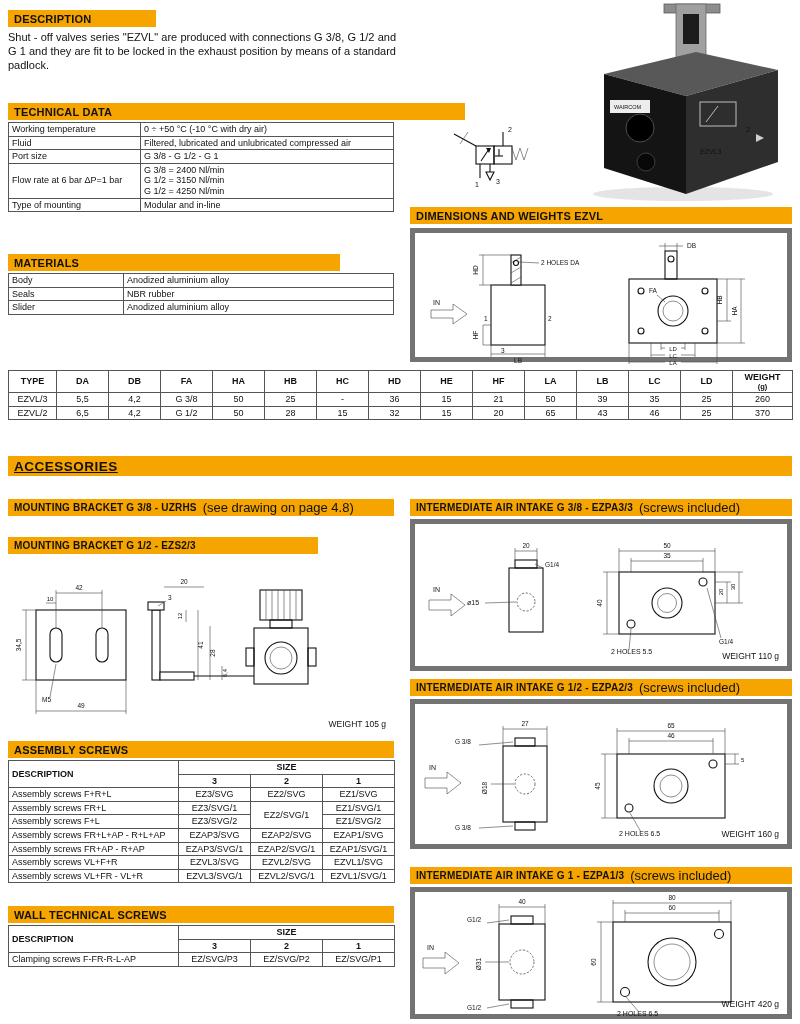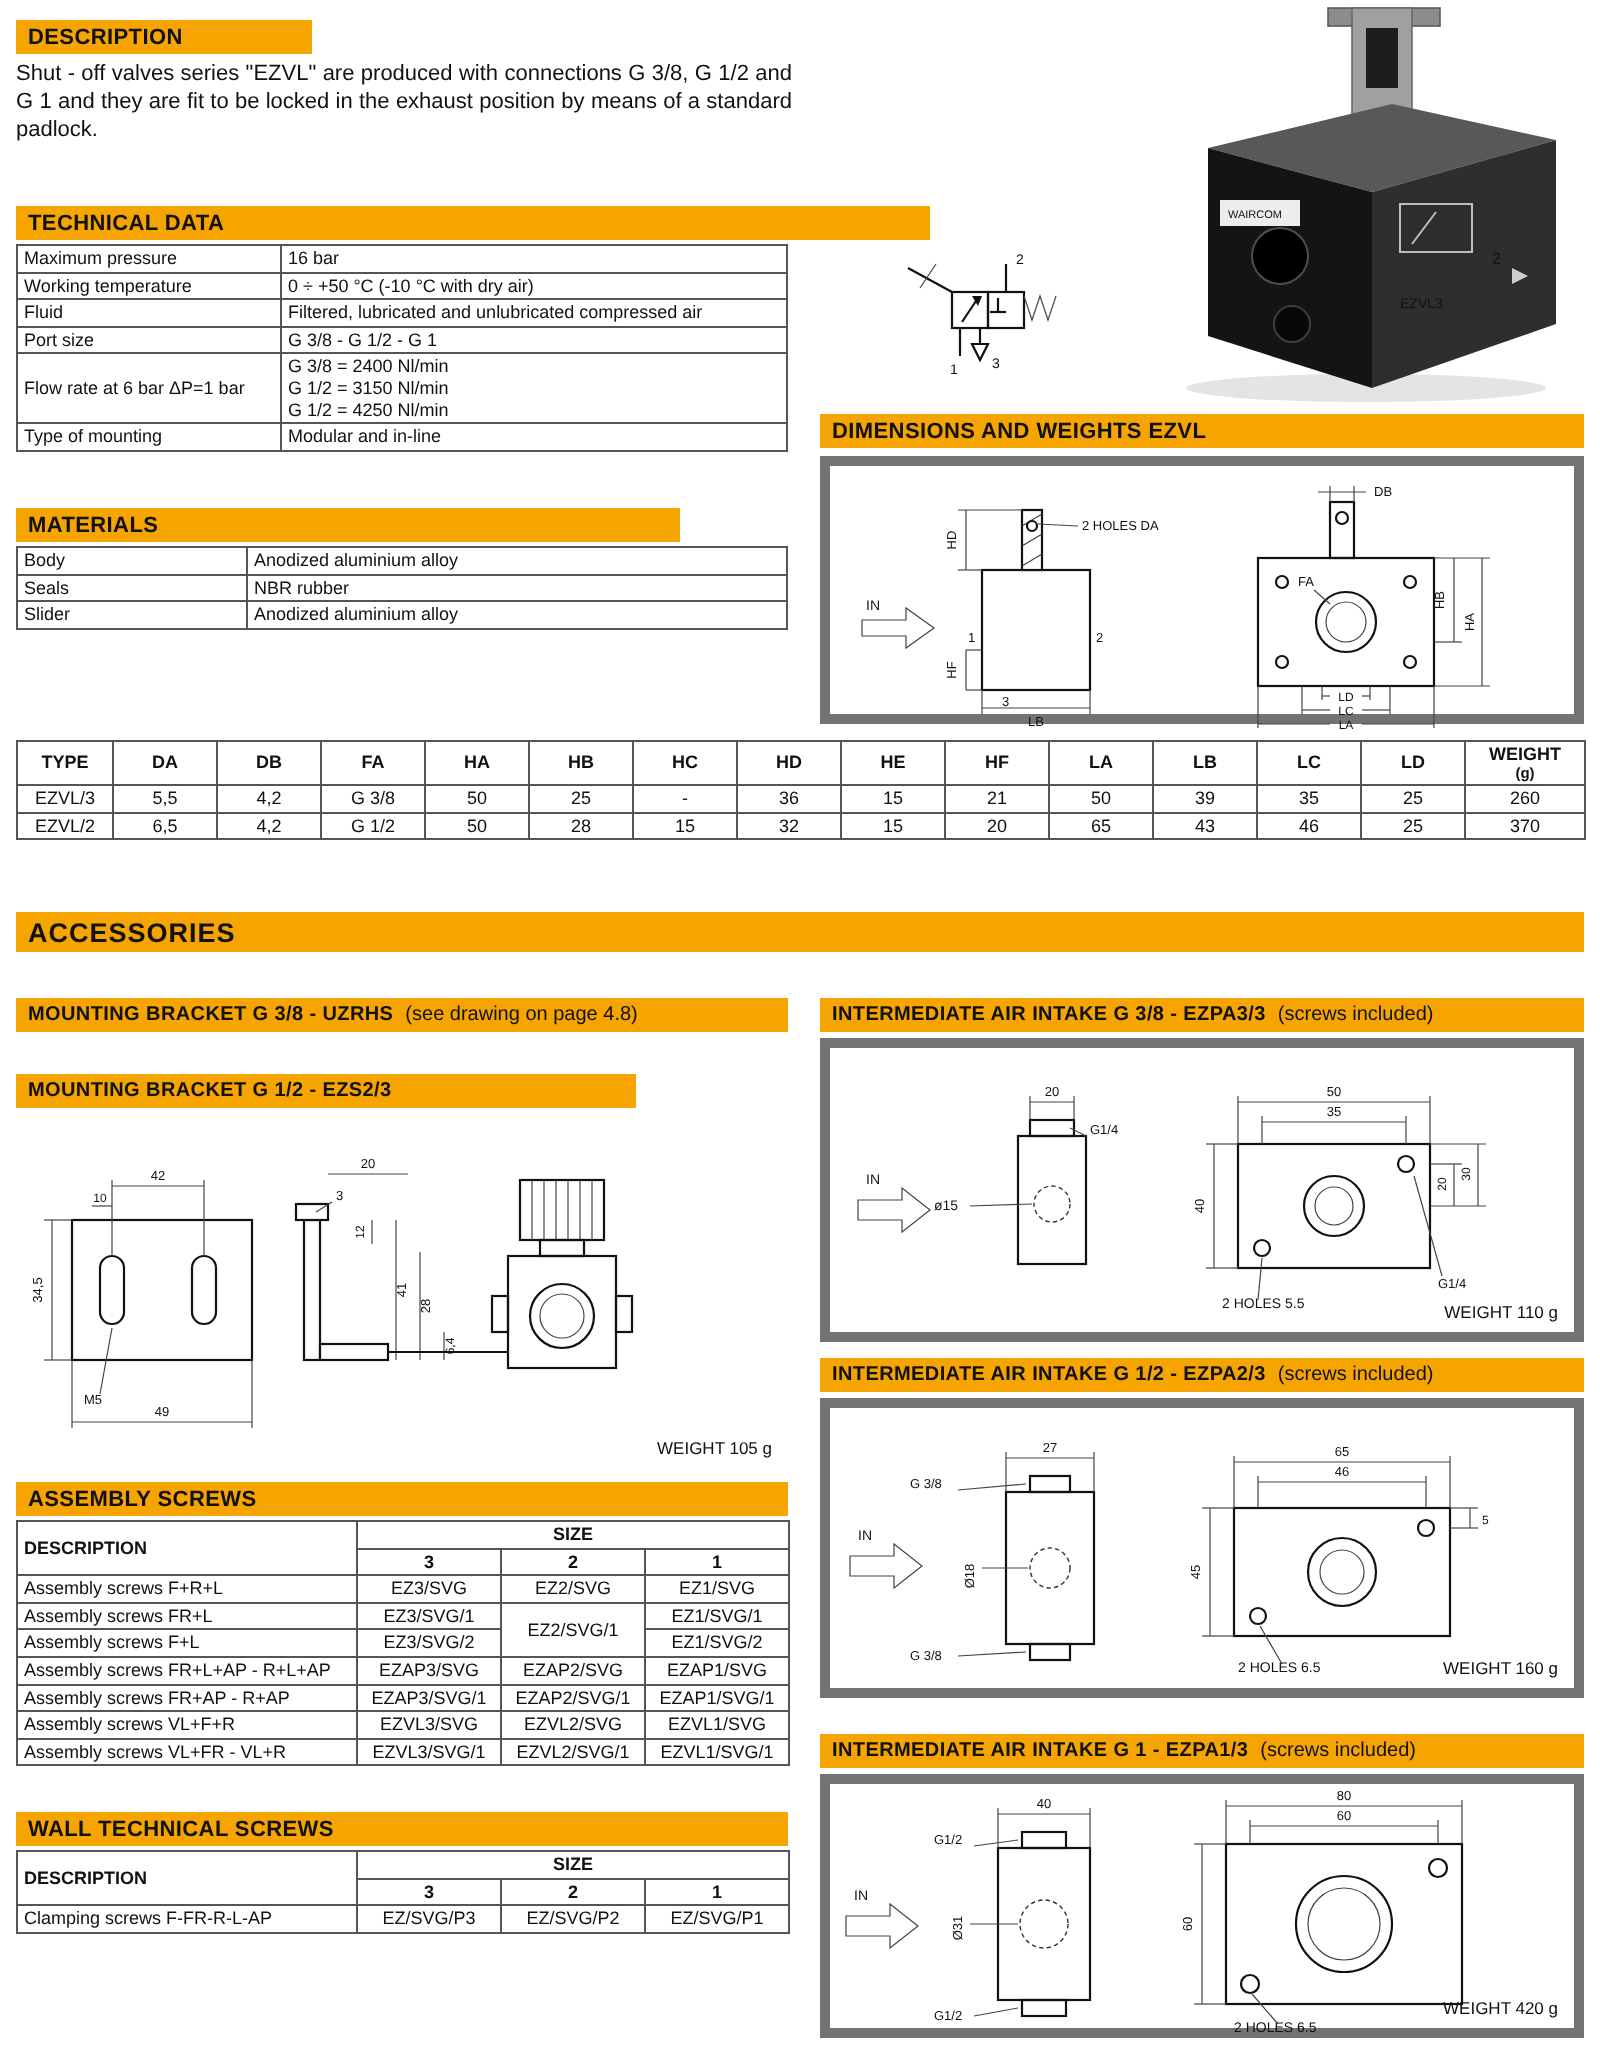--- a/index.html
+++ b/index.html
@@ -2,23 +2,23 @@
 <html><head>
 <meta charset="utf-8">
 <style>
   html,body{margin:0;padding:0;background:#ffffff;}
   .page{position:relative;width:800px;height:1024px;background:#fff;
         font-family:"Liberation Sans","DejaVu Sans",sans-serif;color:#111;overflow:hidden;}
   .page *{box-sizing:border-box;}
   .bar{position:absolute;background:#F5A400;display:flex;align-items:center;gap:6px;
        padding:0 6px;height:17px;}
   .bar .t{font-weight:bold;font-size:11px;letter-spacing:.2px;white-space:nowrap;}
-  .bar .n{font-size:10px;white-space:nowrap;}
+  .bar .n{font-size:13px;white-space:nowrap;}
   .bar.big{height:20px;}
-  .bar.big .t{font-size:13.5px;letter-spacing:.5px;}
+  .bar.big .t{font-size:13.5px;letter-spacing:.5px;text-decoration:underline;}
   .desc-text{position:absolute;font-size:11px;line-height:1.25;text-align:justify;}
   table.tbl{position:absolute;border-collapse:collapse;table-layout:fixed;background:#fff;}
   .tbl td,.tbl th{border:1px solid #555;font-size:9px;padding:1px 3px;vertical-align:middle;
        line-height:1.18;overflow:hidden;white-space:nowrap;text-align:left;}
   .tbl th{font-weight:bold;}
   .blk{display:block;}
   .dim td,.dim th{text-align:center;}
   .dim th{height:22px;font-size:9px;}
   .dim td{height:13px;}
   .dim .unit{display:block;font-weight:bold;font-size:7.5px;line-height:1;}
@@ -87,24 +87,20 @@
 
   <div class="bar" style="left:8px;top:103px;width:457px">
     <span class="t">TECHNICAL DATA</span>
   </div>
   <table class="tbl" style="left:8px;top:122px;width:386px">
     <colgroup>
         <col style="width:132px">
         <col>
       </colgroup>
     <tbody>
-        <tr>
-          <td>Maximum pressure</td>
-          <td>16 bar</td>
-        </tr>
     <tr>
           <td>Working temperature</td>
           <td>0 ÷ +50 °C (-10 °C with dry air)</td>
         </tr>
     <tr>
           <td>Fluid</td>
           <td>Filtered, lubricated and unlubricated compressed air</td>
         </tr>
     <tr>
           <td>Port size</td>

